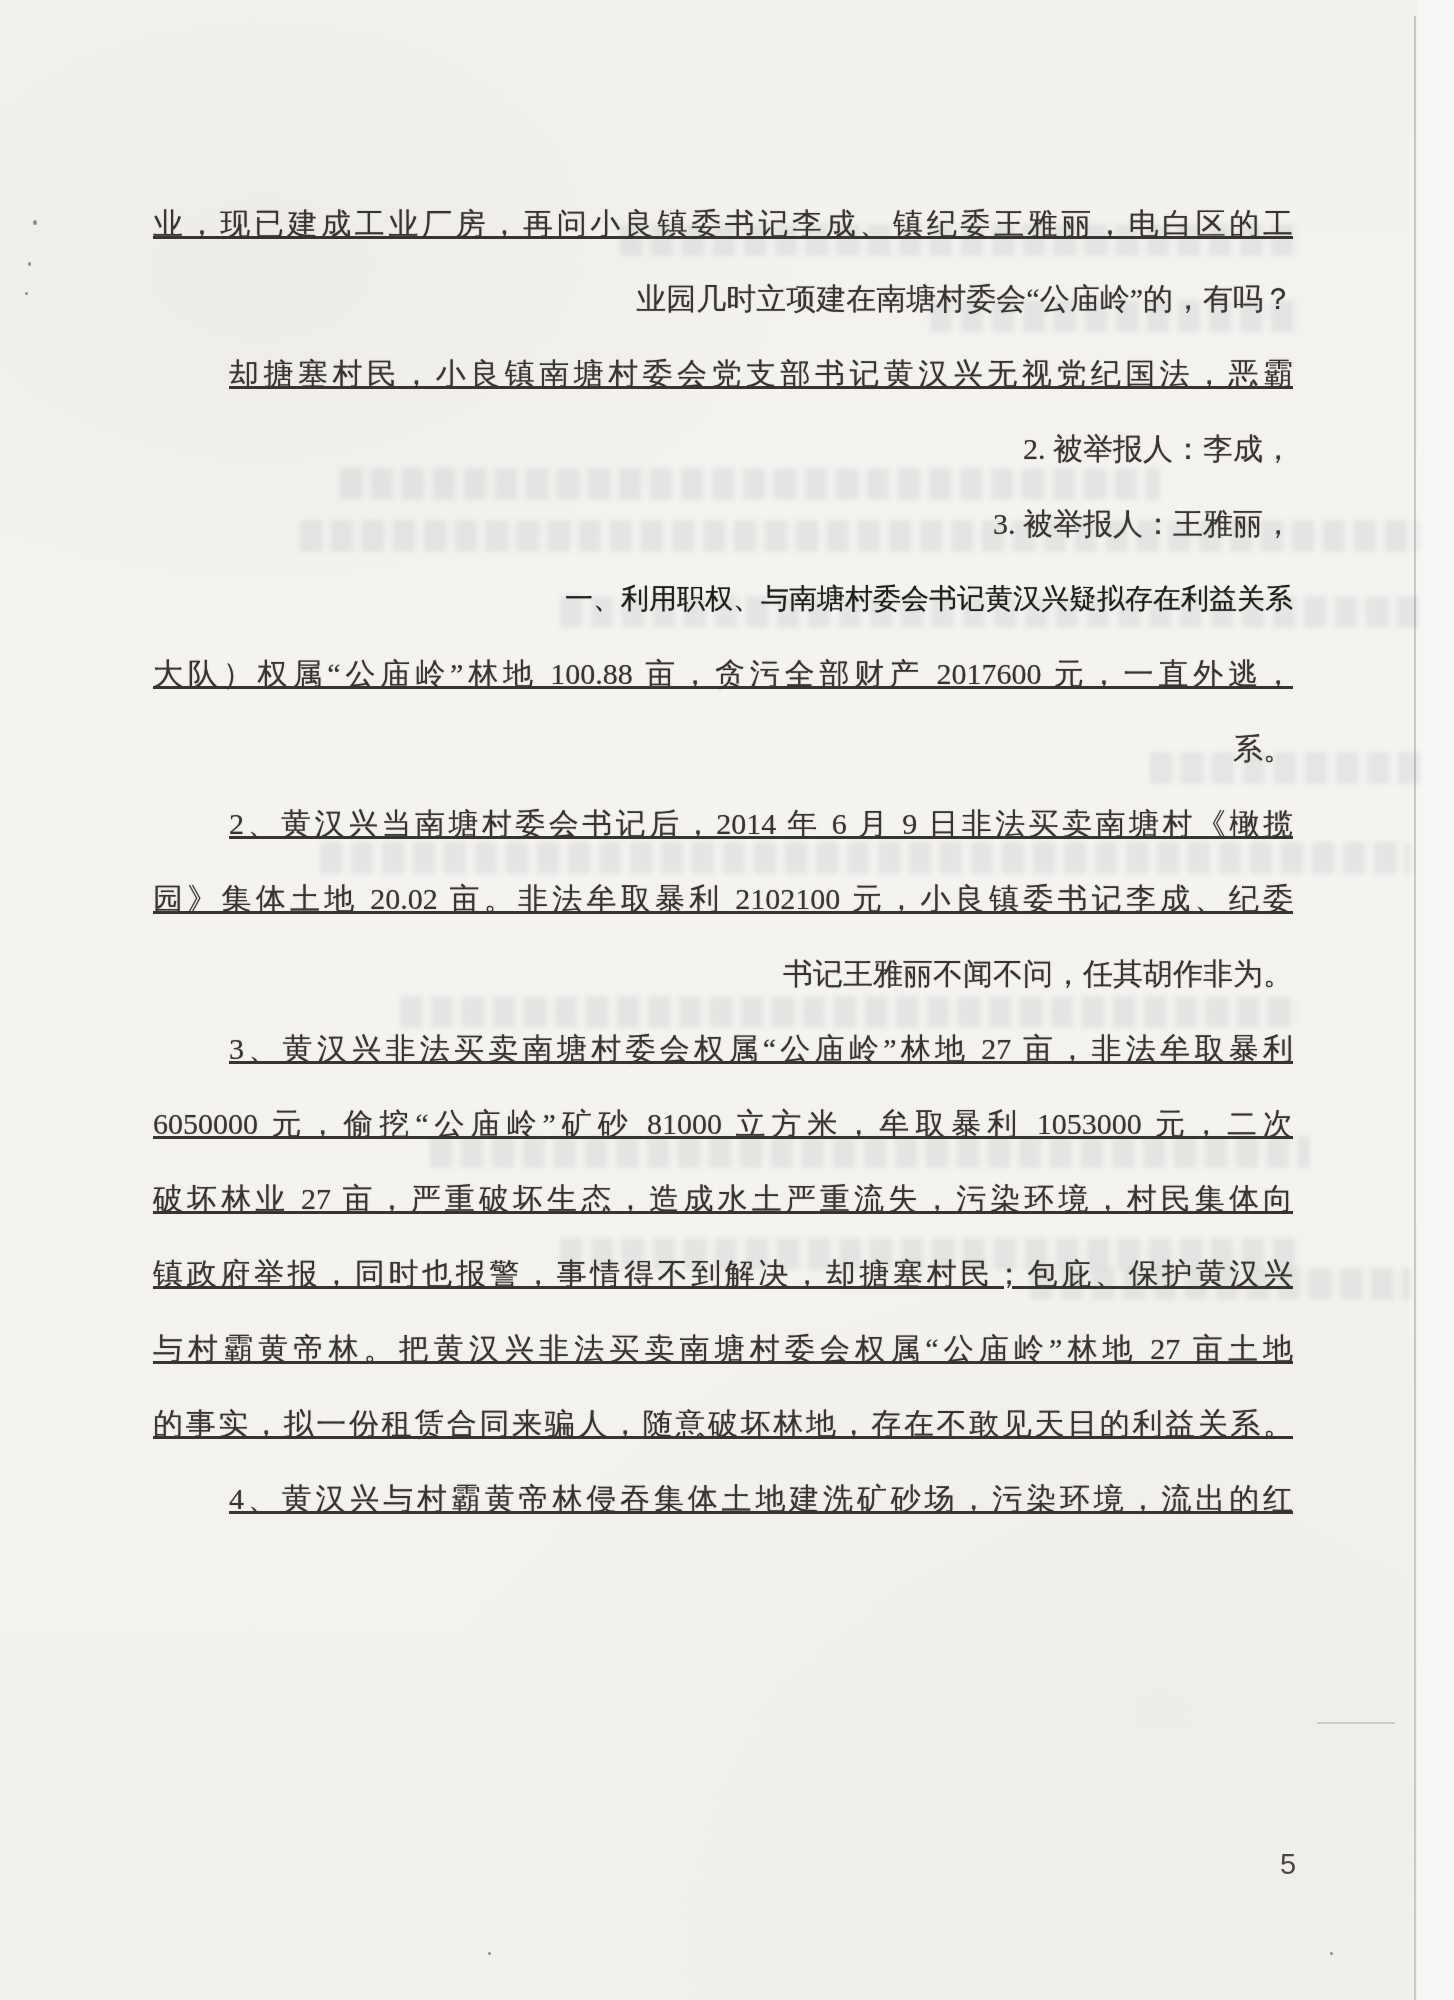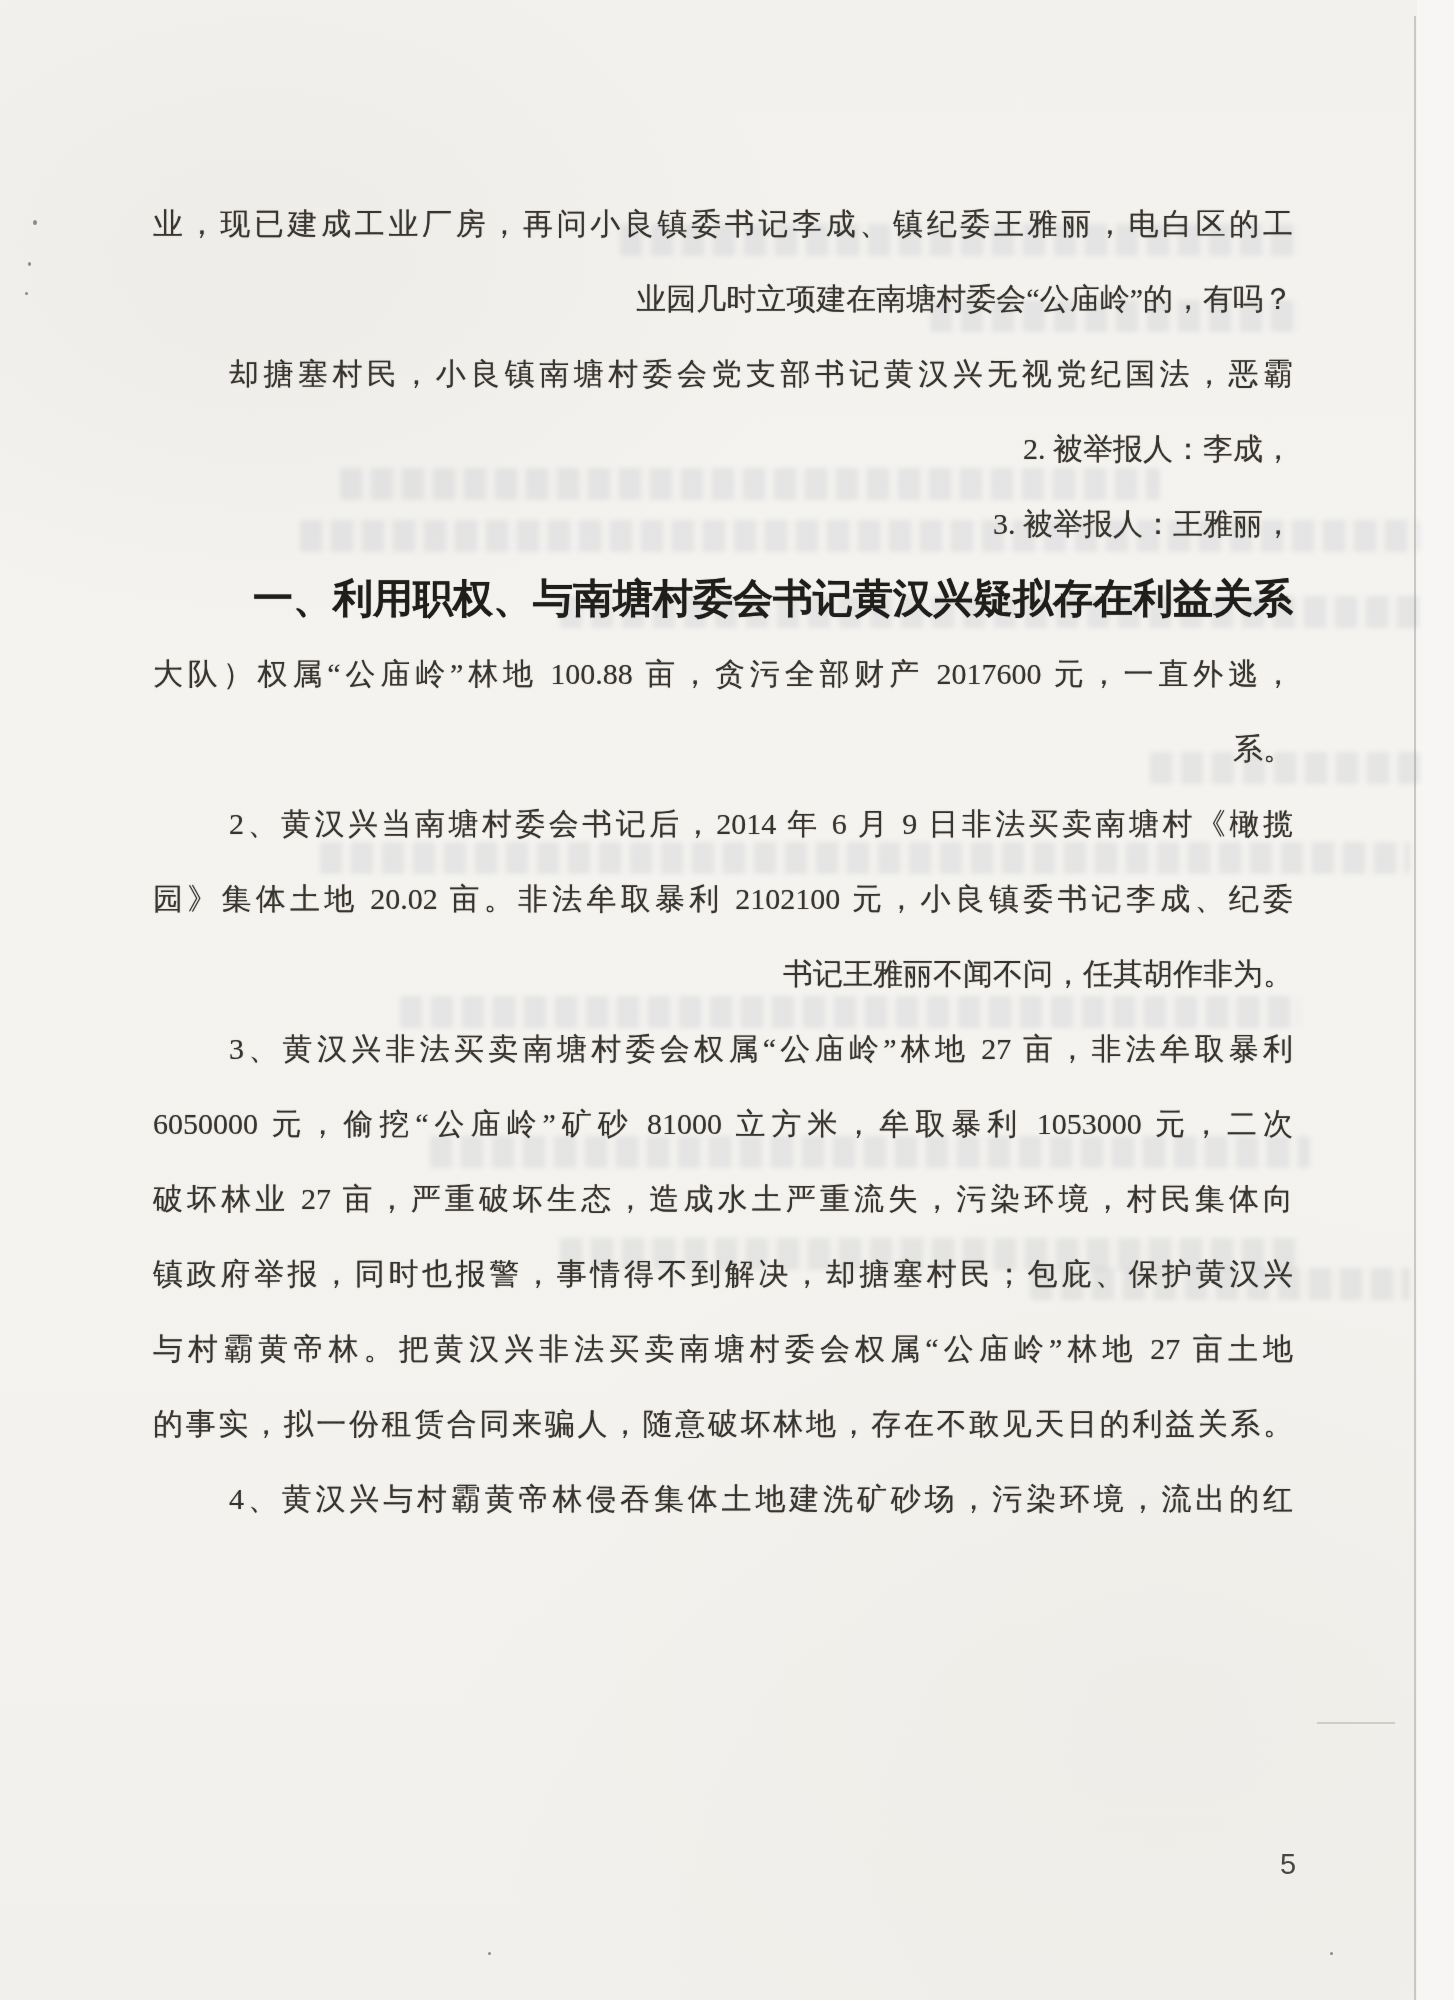--- a/index.html
+++ b/index.html
@@ -23,25 +23,25 @@
   .scan-edge-line {
     position:absolute; left:1414px; top:16px; width:2px; height:1984px;
     background:#c8c8c5;
   }
   .content {
     position:absolute; left:153px; top:186px; width:1140px;
     font-size:30px; color:#38352f;
     text-shadow:0 0 1.2px rgba(72,68,60,0.55);
   }
   .line { height:75px; line-height:75px; text-align:right; }
-  .fill { text-align:justify; text-align-last:justify; }
+  .fill { text-align:justify; text-align-last:justify;text-decoration:underline; }
   .ind { text-indent:76px; }
   .ind-list { text-indent:50px;font-family:Liberation Serif, serif; }
   .heading {
-    font-weight:700; font-size:40px; color:#201e1a;
+    font-weight:400; font-size:28px; color:#201e1a;
     text-shadow:0 0 1px rgba(40,38,34,0.7);
   }
   .pageno {
     position:absolute; left:1280px; top:1848px;
     font-family:"Liberation Sans","DejaVu Sans",sans-serif;
     font-size:29px; color:#4a4742;
   }
   .bleed {
     position:absolute; height:32px; opacity:0.42;
     filter:blur(2.5px); border-radius:3px;

